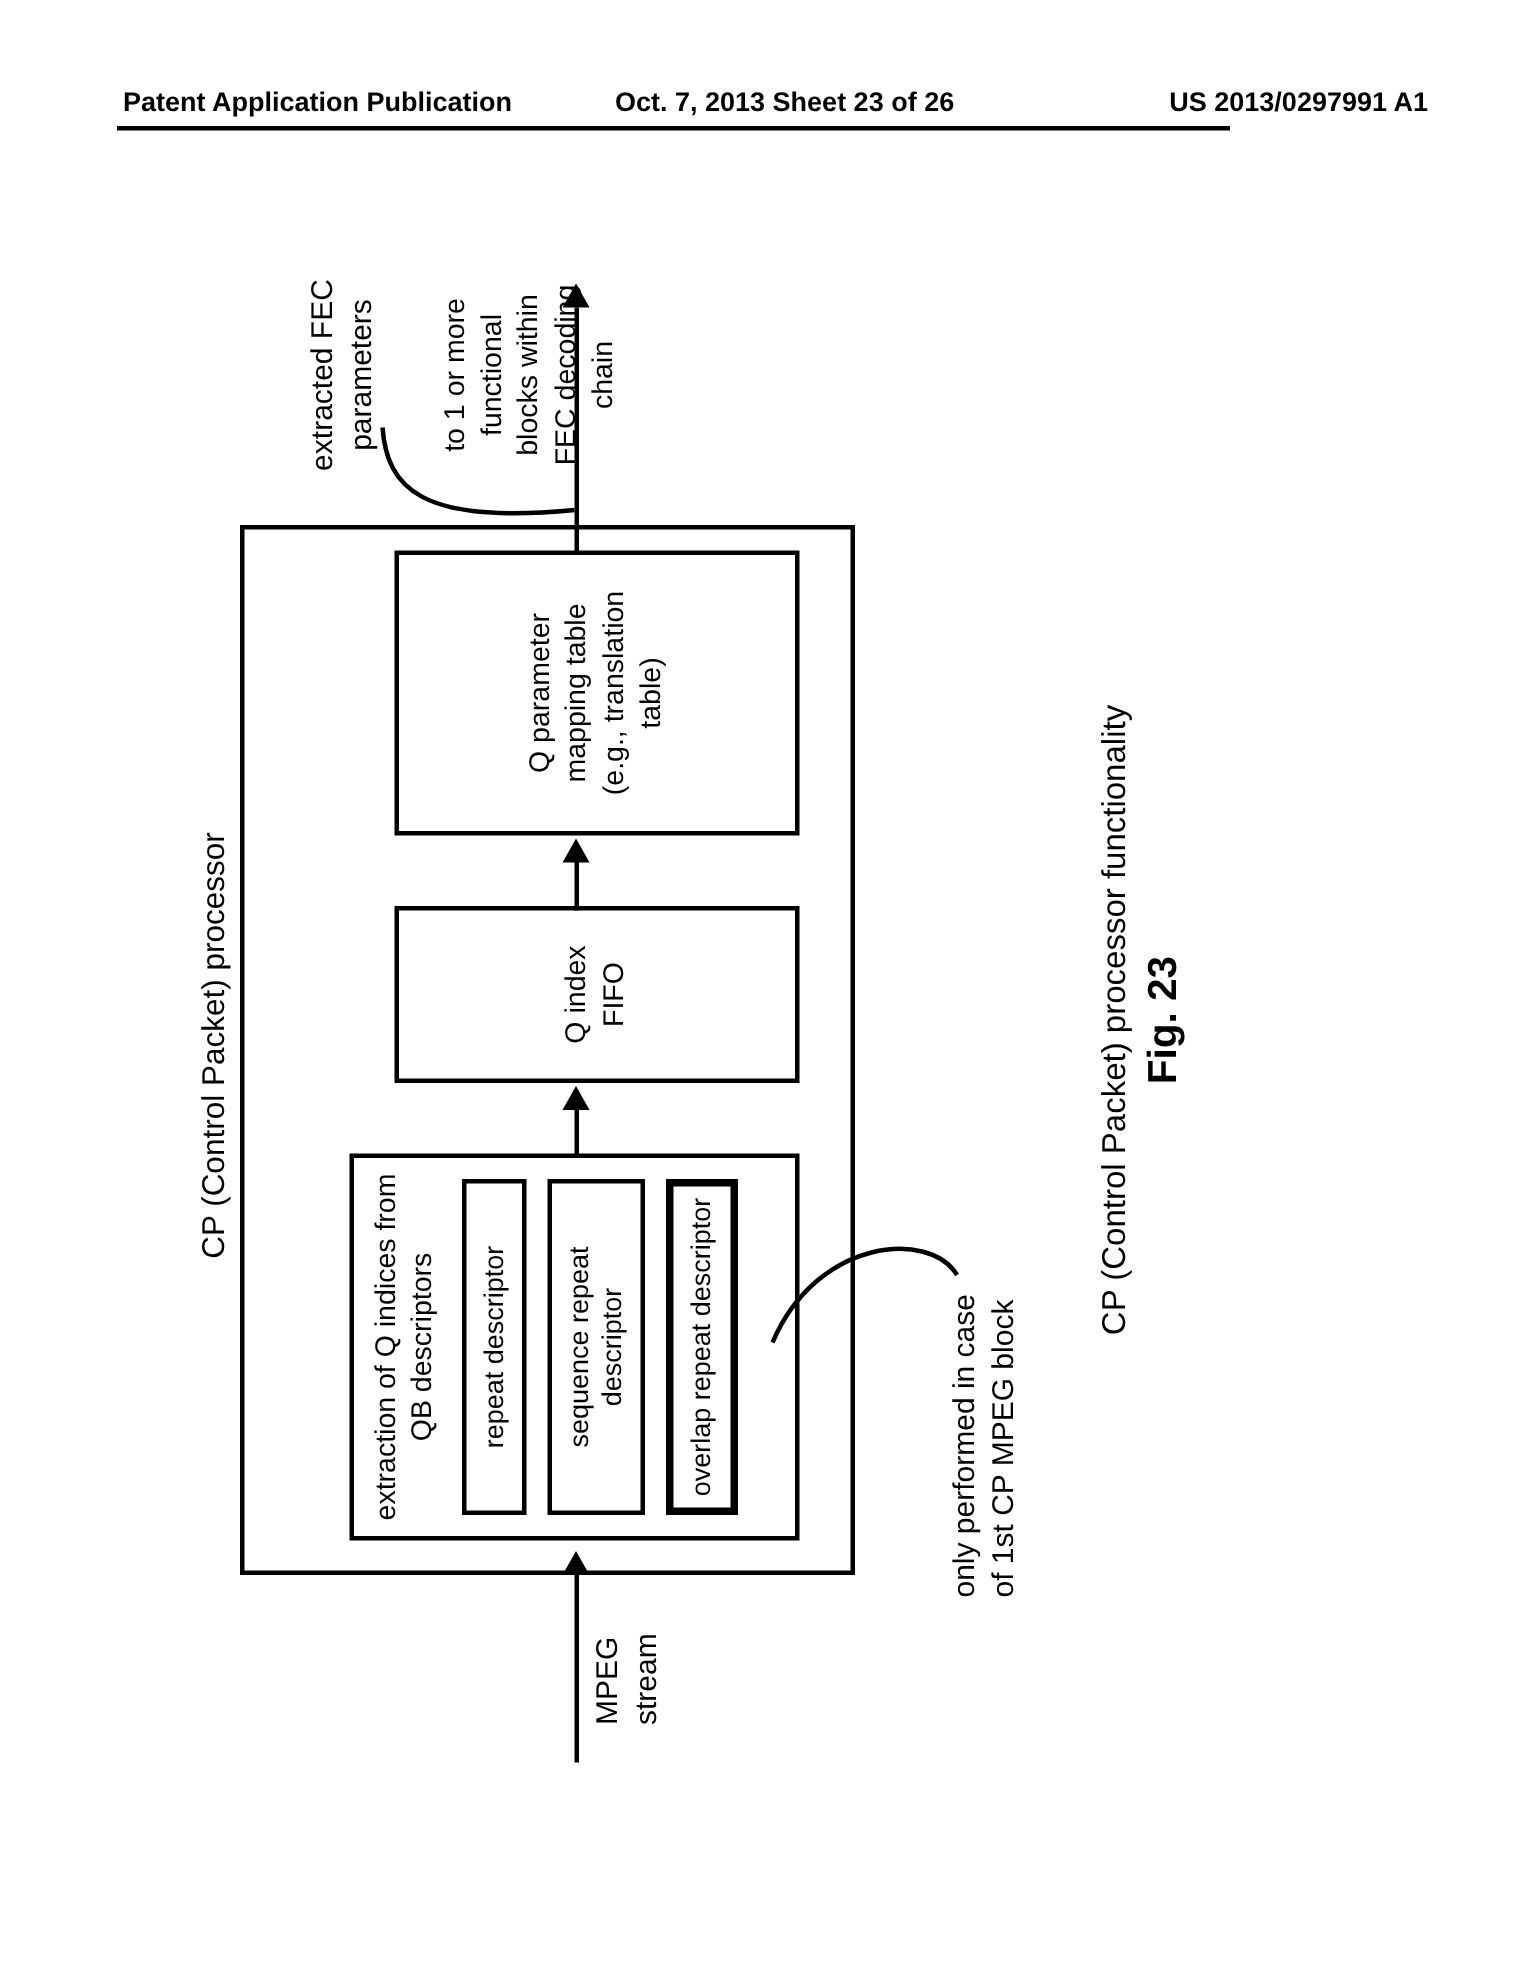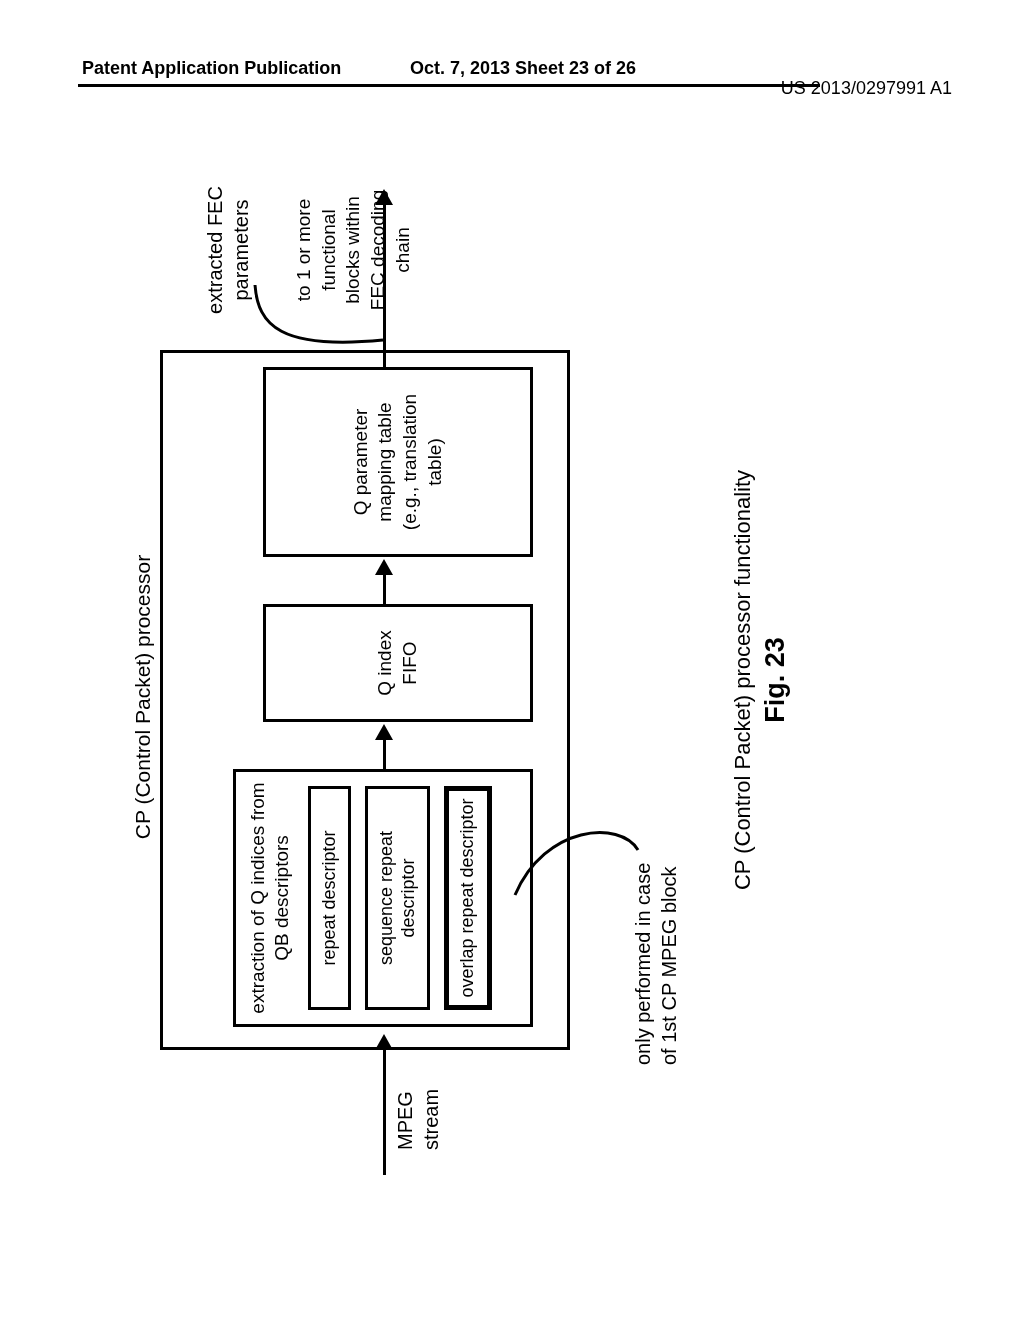--- a/index.html
+++ b/index.html
@@ -35,22 +35,21 @@
     left: 410px;
     top: 0;
     font-size: 18px;
     font-weight: bold;
   }
   .header-right {
     position: absolute;
     right: 72px;
     top: 0;
     font-size: 18px;
-    font-weight: normal;
-    margin-top: 20px;
+    font-weight: bold;
   }
   .header-line {
     position: absolute;
     left: 78px;
     right: 68px;
     top: 84px;
     border-top: 3px solid #000;
   }
 
   

